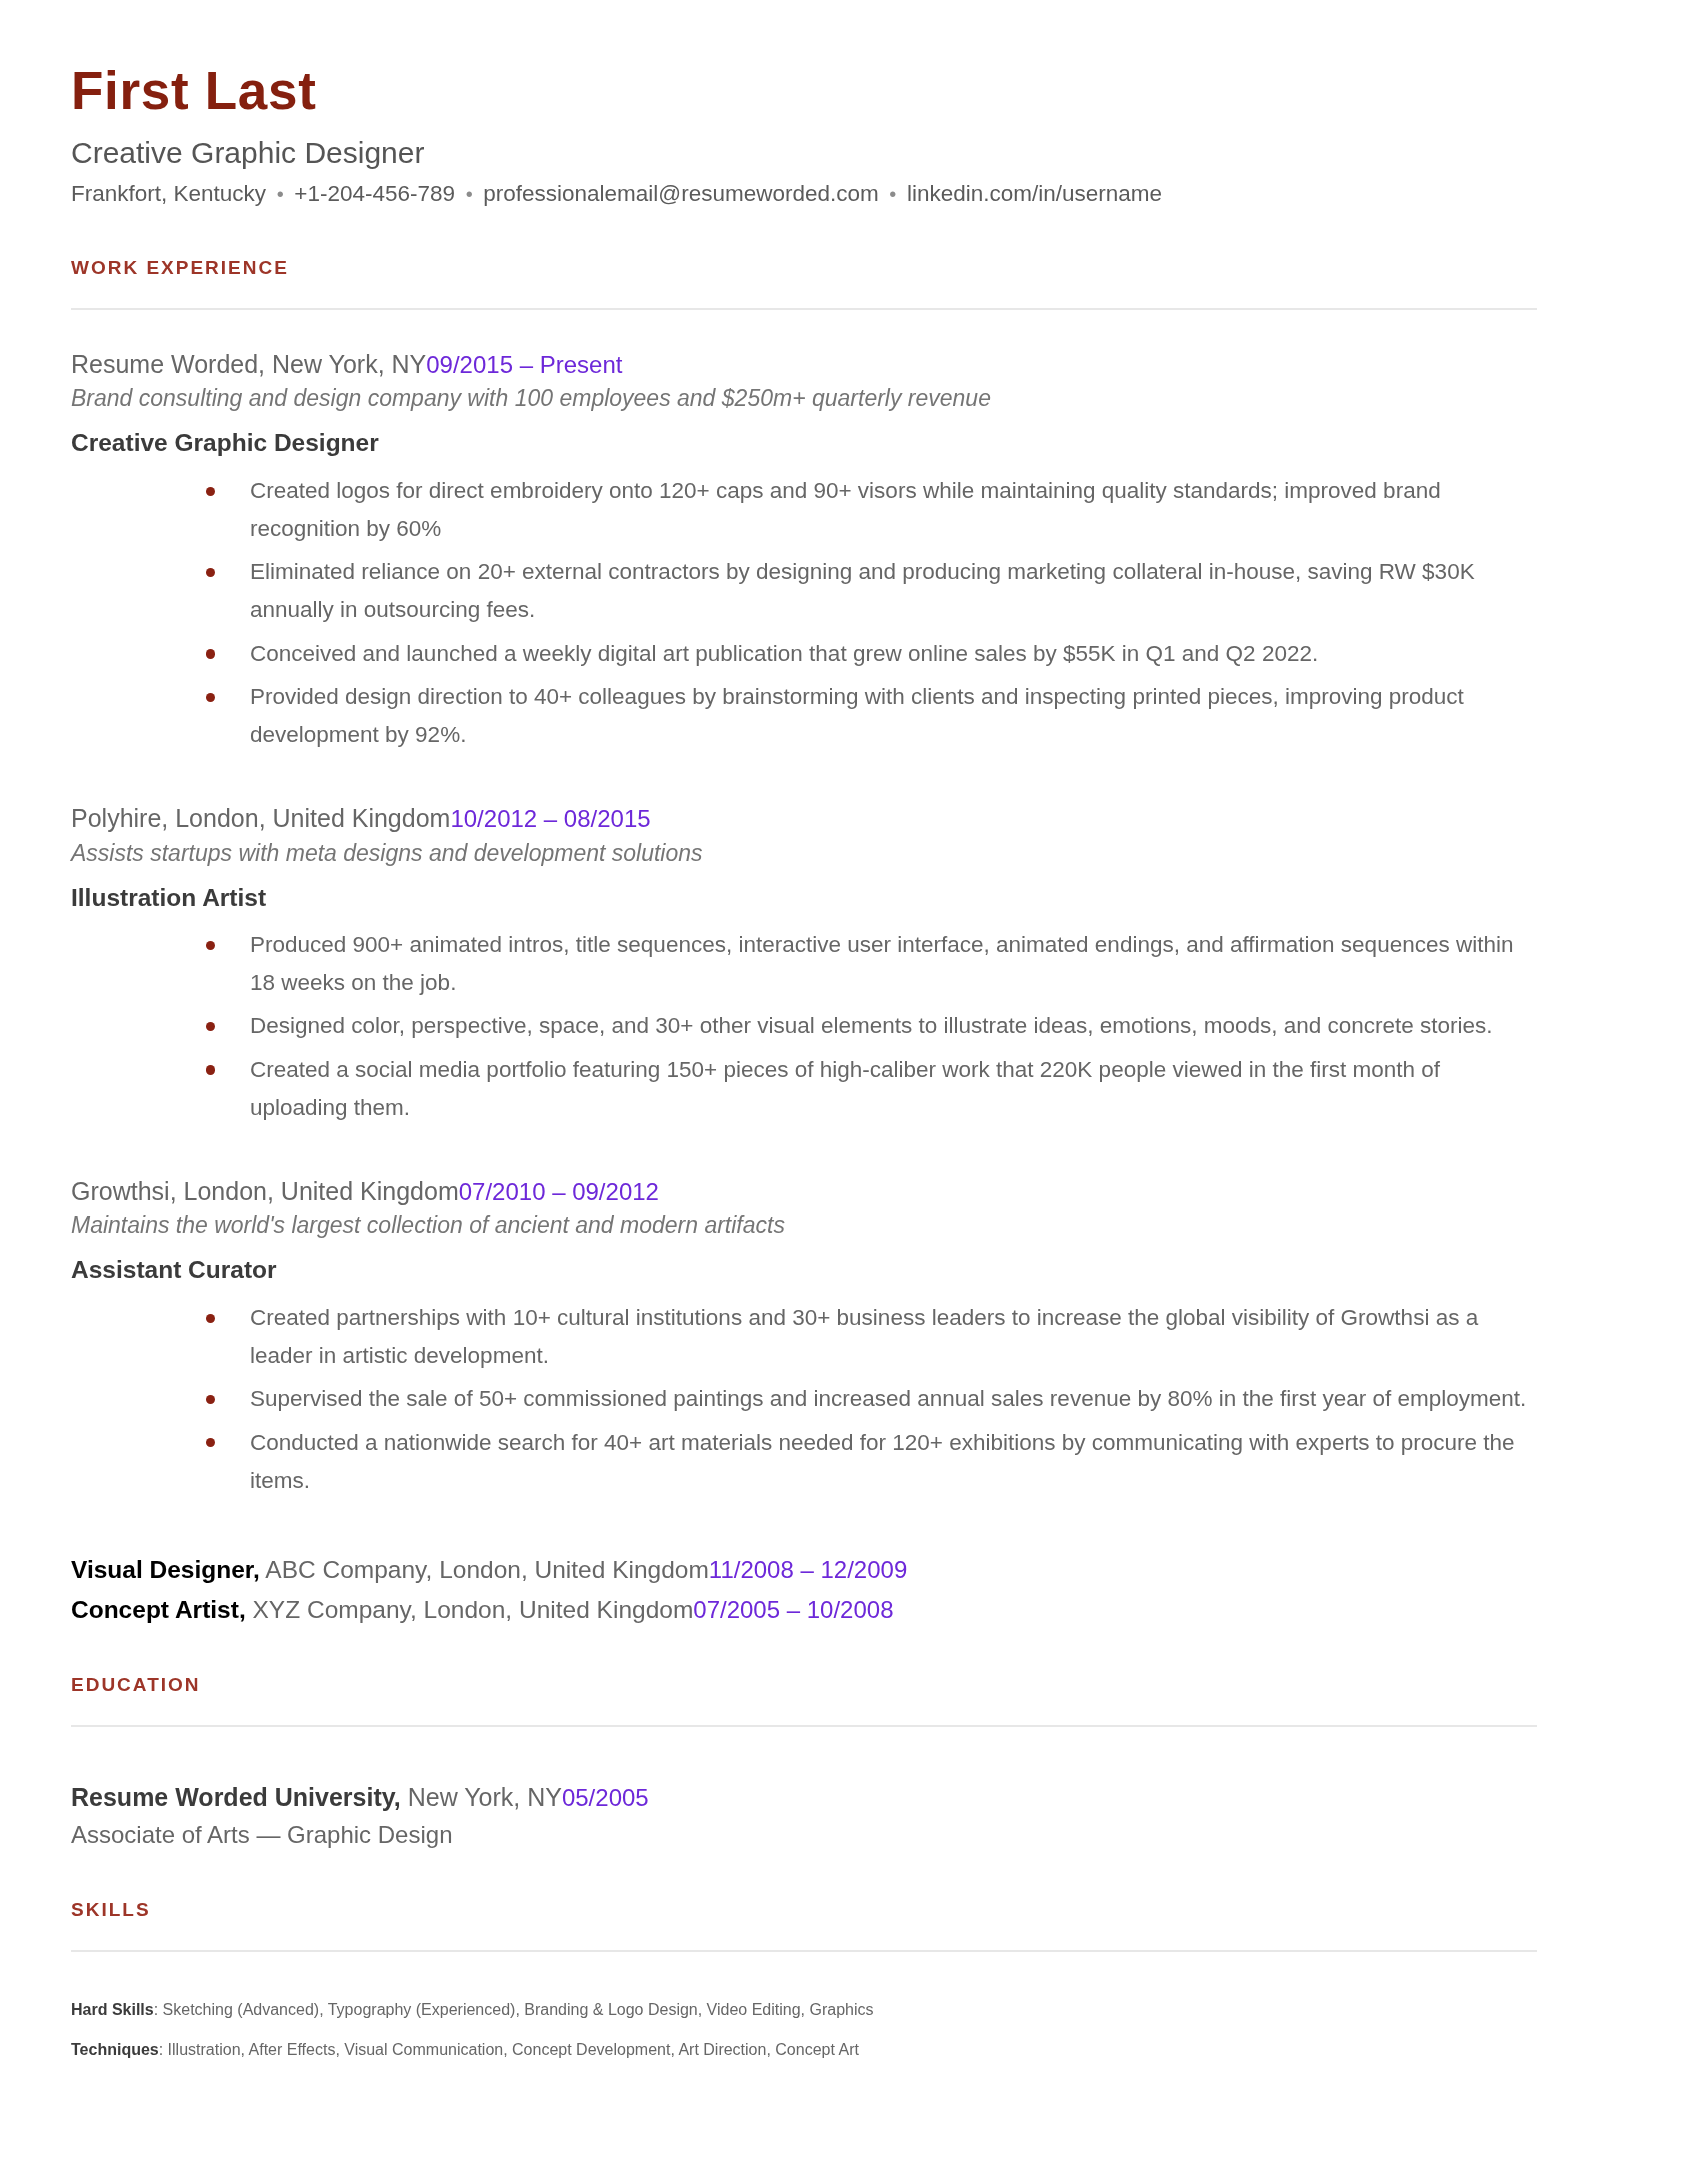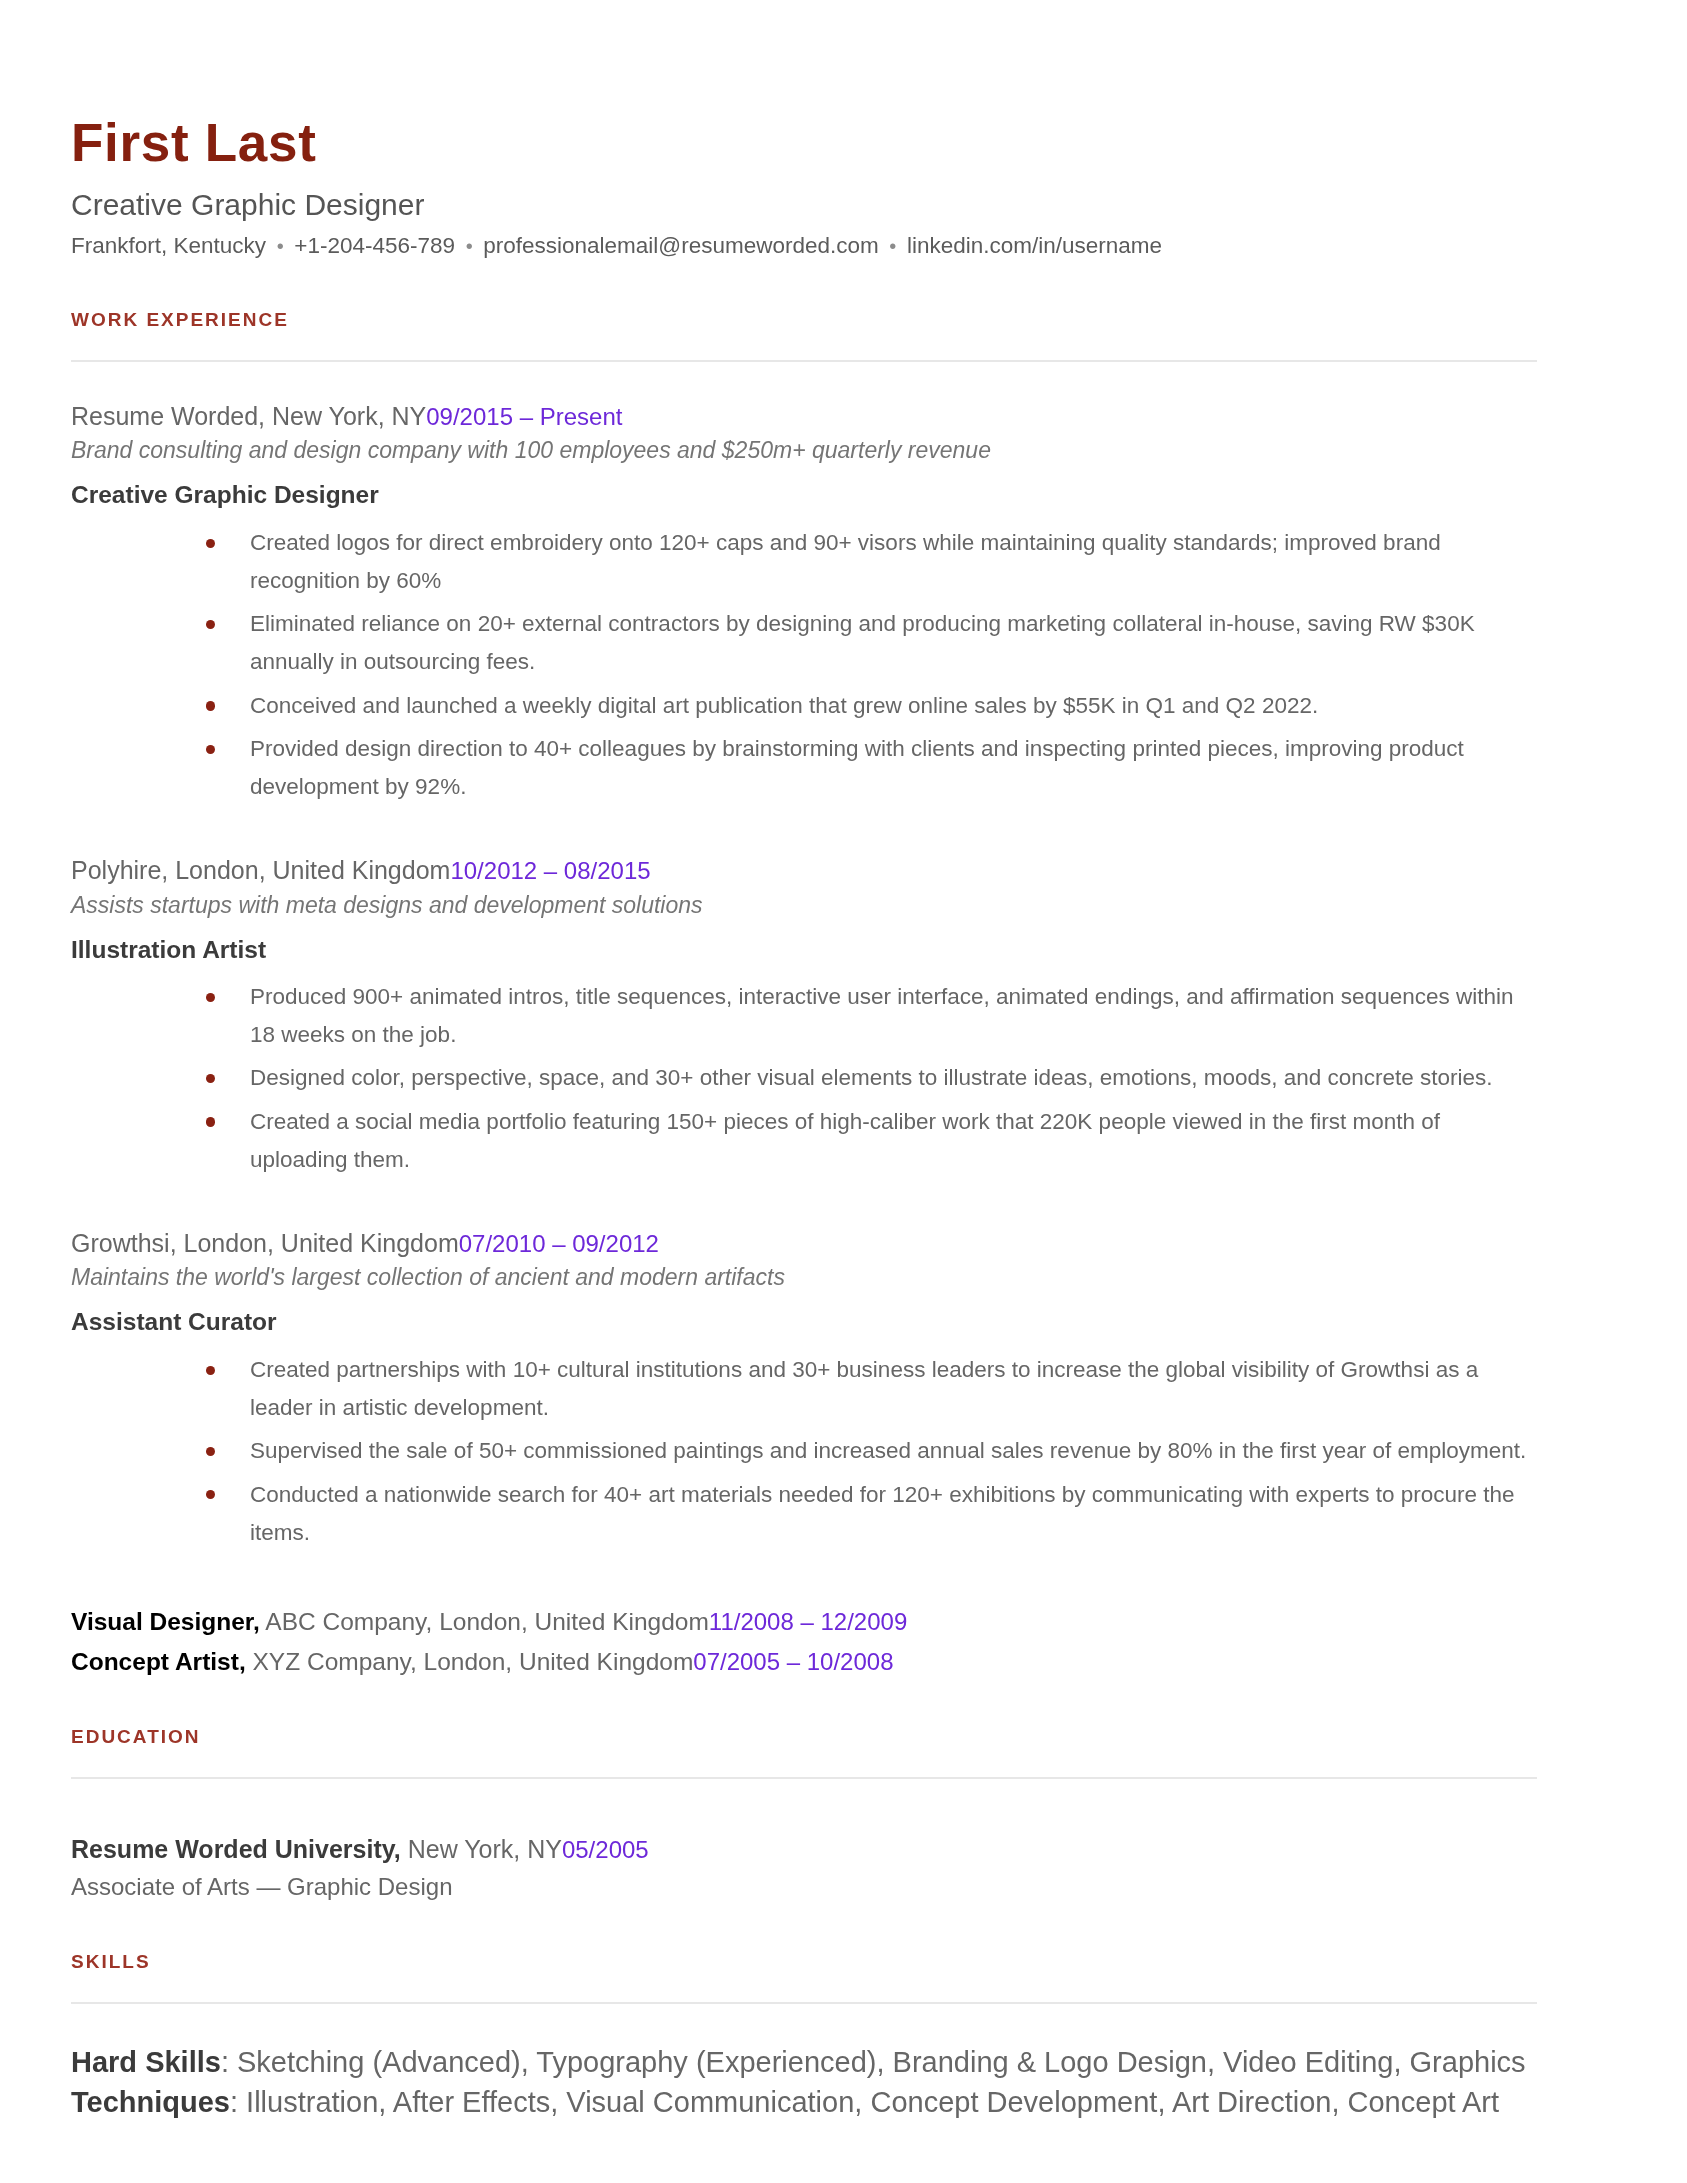--- a/index.html
+++ b/index.html
@@ -5,21 +5,21 @@
   * { margin:0; padding:0; box-sizing:border-box; }
   html,body { background:#ffffff; }
   body {
     width:1687px; height:2183px;
     font-family:"Liberation Sans", sans-serif;
     color:#666666;
     overflow:hidden;
   }
   .page {
     width:1687px; height:2183px;
-    padding:114px 150px 0 71px;
+    padding:62px 150px 0 71px;
     position:relative;
   }
 
   
   .name {
     font-size:53px; font-weight:700; color:#85200f;
     letter-spacing:0.7px; line-height:1.1;
   }
   .subtitle {
     margin-top:16px;
@@ -77,21 +77,21 @@
   .pos-title { font-weight:700; color:#000000;margin-top:45px; }
 
   
   .edu-entry { margin-top:56px; }
   .edu-school { font-size:25px; color:#666666; }
   .edu-school .school-name { font-weight:700; color:#3b3b3b; }
   .edu-degree { margin-top:9.3px; font-size:24px; color:#666666; }
 
   
   .skills-block { margin-top:38px; }
-  .skill-line { font-size:29px; line-height:40px; color:#666666; }
+  .skill-line { font-size:16px; line-height:40px; color:#666666; }
   .skill-label { font-weight:700; color:#3b3b3b; }
 </style>
 </head>
 <body>
 
 <div class="page">
 
   <div>
     <div class="name">First Last</div>
     <div class="subtitle">Creative Graphic Designer</div>

